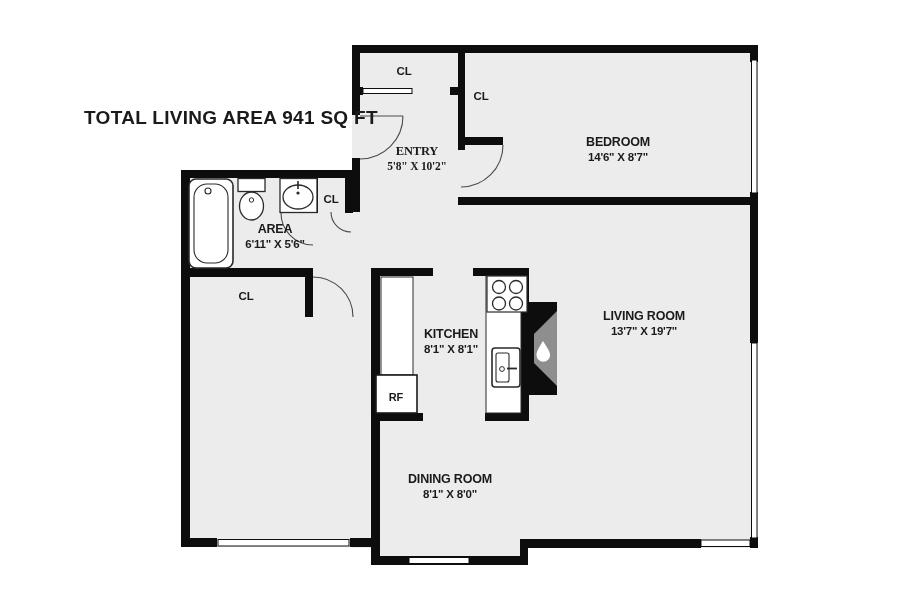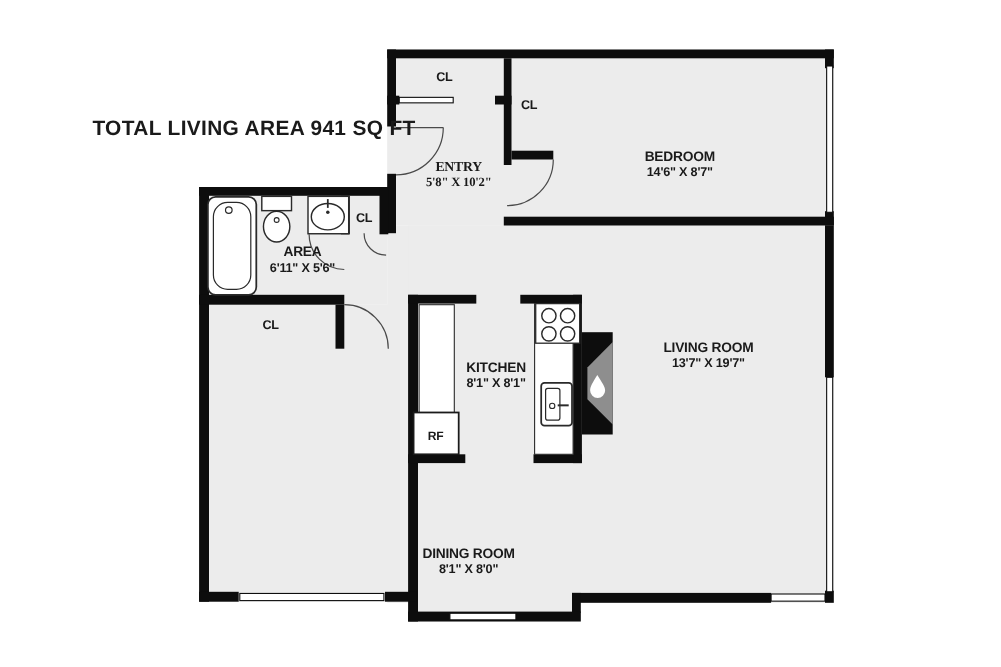--- a/index.html
+++ b/index.html
@@ -167,21 +167,21 @@
     <div class="room-name">KITCHEN</div>
     <div class="room-dims">8'1" X 8'1"</div>
   </div>
 
   <div class="lbl" style="left:644px;top:324px;">
     <div class="room-name">LIVING ROOM</div>
     <div class="room-dims">13'7" X 19'7"</div>
   </div>
 
 
-  <div class="lbl" style="left:426px;top:487px;margin-top:24px;">
+  <div class="lbl" style="left:450px;top:487px;">
     <div class="room-name">DINING ROOM</div>
     <div class="room-dims">8'1" X 8'0"</div>
   </div>
 
   <div class="lbl cl" style="left:404px;top:71px;">CL</div>
   <div class="lbl cl" style="left:481px;top:96px;">CL</div>
   <div class="lbl cl" style="left:331px;top:199px;">CL</div>
   <div class="lbl cl" style="left:246px;top:296px;">CL</div>
   <div class="lbl rf" style="left:396px;top:397px;text-align:right;">RF</div>
 

